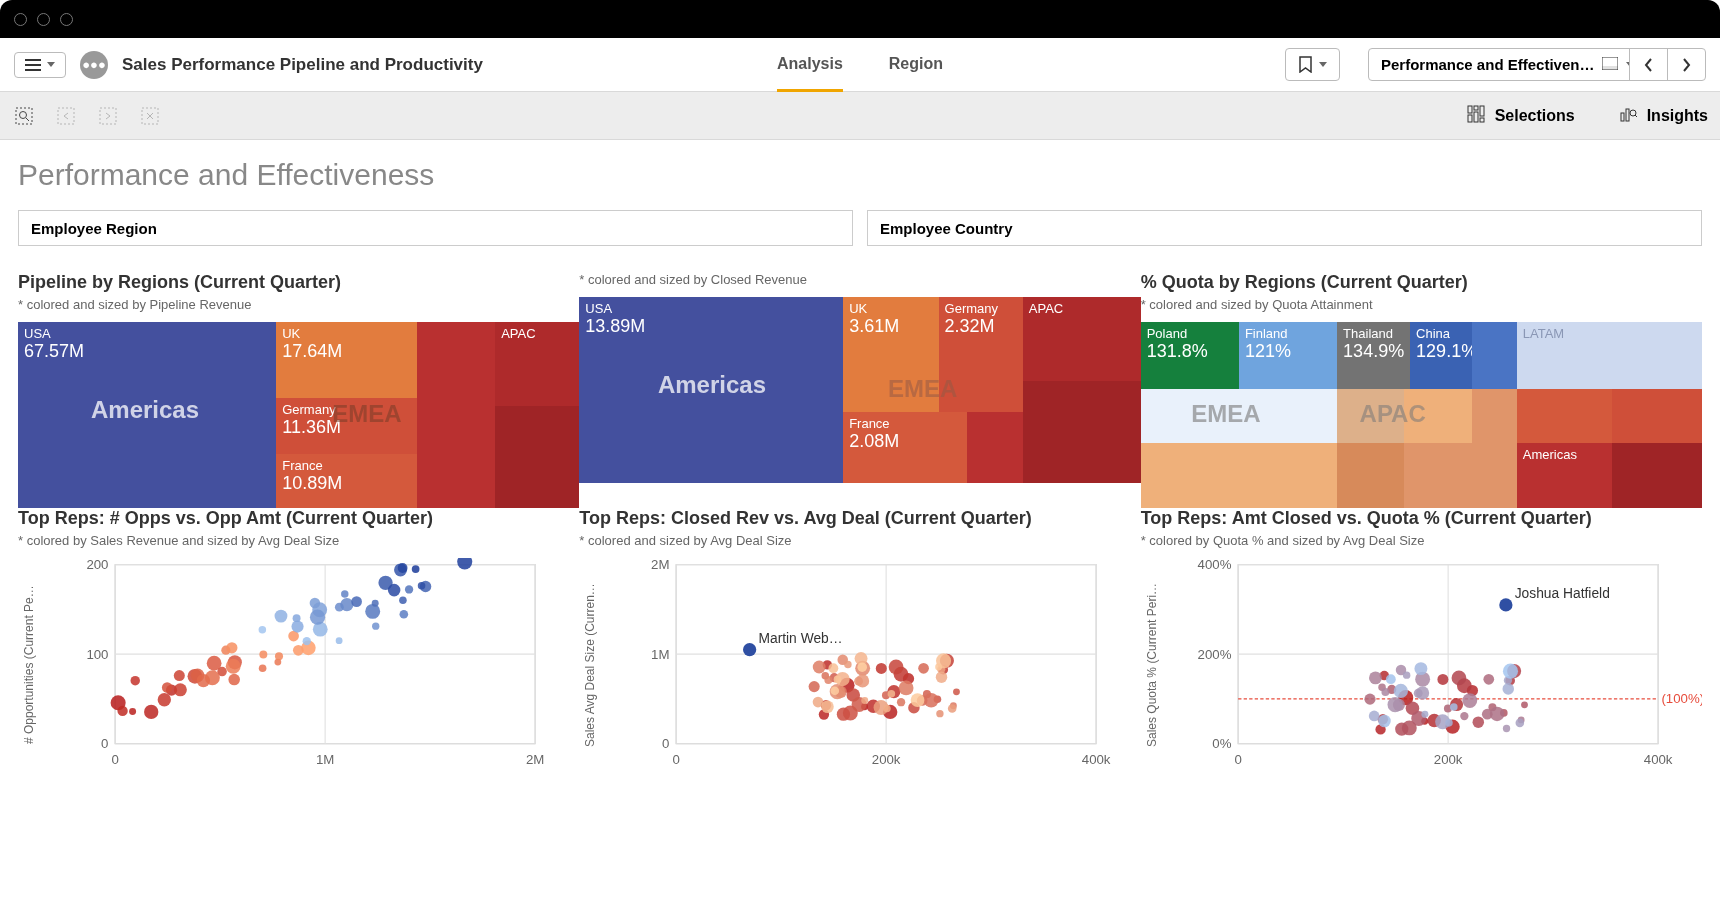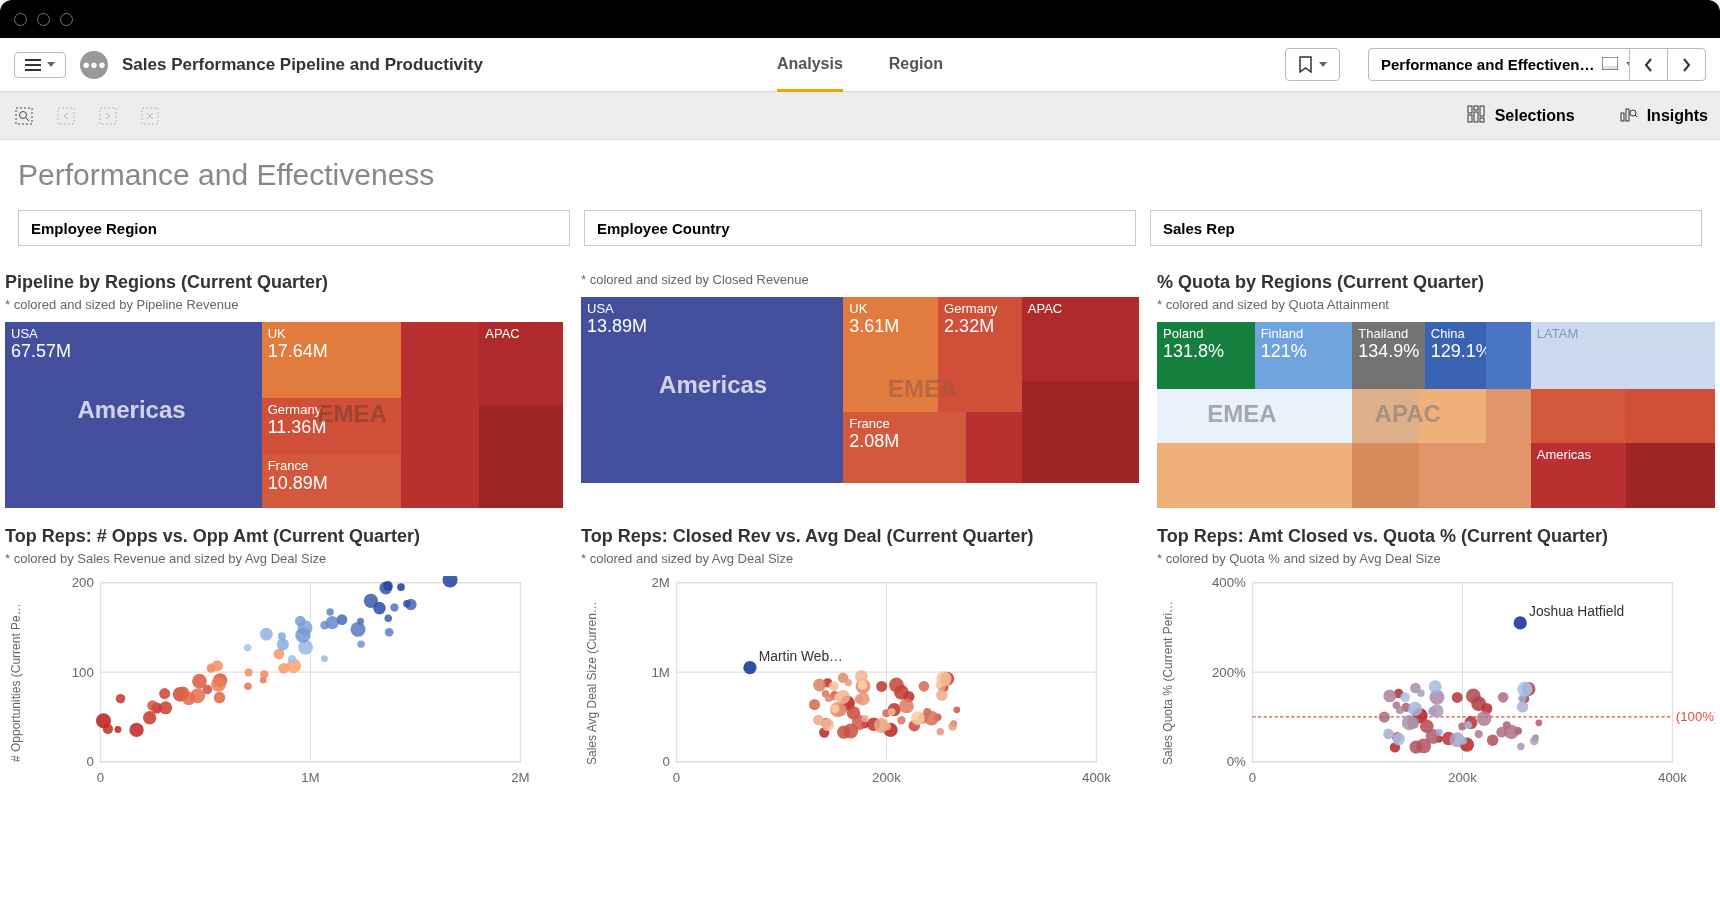--- a/index.html
+++ b/index.html
@@ -25,21 +25,21 @@
 .sheet-sel .nav { width:38px; display:flex; align-items:center; justify-content:center; border-left:1px solid #bbb; cursor:pointer;}
 .selbar { height:48px; background:#ededed; border-bottom:1px solid #d9d9d9; display:flex; align-items:center; padding:0 12px;}
 .sel-tools { display:flex; gap:18px;}
 .sel-tool { width:24px; height:24px; display:flex; align-items:center; justify-content:center; opacity:.55;}
 .sel-tool.first { opacity:.9;}
 .selbar-right { margin-left:auto; display:flex; gap:44px; align-items:center;}
 .sel-act { display:flex; align-items:center; gap:10px; font-weight:600; font-size:16px; cursor:pointer;}
 .page-title { font-size:30px; color:#888; padding:18px 18px 18px;}
 .filters { display:flex; gap:14px; padding:0 18px 14px;}
 .filter-pane { flex:1; border:1px solid #ccc; height:36px; display:flex; align-items:center; padding:0 12px; font-weight:600; font-size:15px;}
-.grid { display:grid; grid-template-columns:1fr 1fr 1fr; gap:18px; padding:12px 5px;}
+.grid { display:grid; grid-template-columns:1fr 1fr 1fr; padding:12px 18px;}
 .panel-title { font-weight:700; font-size:18px; color:#333; margin-bottom:4px;}
 .panel-sub { font-size:13px; color:#666; margin-bottom:10px;}
 .treemap { width:100%; height:186px; position:relative; }
 .tm-group-label { position:absolute; font-size:24px; font-weight:600; color:rgba(255,255,255,.75); pointer-events:none;}
 .tm-cell { position:absolute; padding:4px 6px; font-size:12.5px; color:#fff; overflow:hidden;}
 .tm-cell .name { font-weight:400; font-size:13px;}
 .tm-cell .val { font-size:18px;}
 .scatter-wrap { display:flex; }
 .ylab { writing-mode:vertical-rl; transform:rotate(180deg); font-size:12px; color:#666; text-align:center; padding:4px;}
 .scatter { flex:1;}
@@ -169,23 +169,20 @@
 </div>
 
 <div class="page-title">Performance and Effectiveness</div>
 
 <div class="filters">
   <div class="filter-pane">
       <span>Employee Region</span>
     </div>
   <div class="filter-pane">
       <span>Employee Country</span>
-    </div>
-  <div class="filter-pane">
-      <span>Sales Rep</span>
     </div>
 </div>
 
 <div class="grid">
 
   <div>
     <div class="panel-title">Pipeline by Regions (Current Quarter)</div>
     <div class="panel-sub">* colored and sized by Pipeline Revenue</div>
     <div class="treemap" id="tm1">
         <div class="tm-cell" style="left:0%;top:0%;width:46%;height:100%;background:#44509e;color:#fff">

